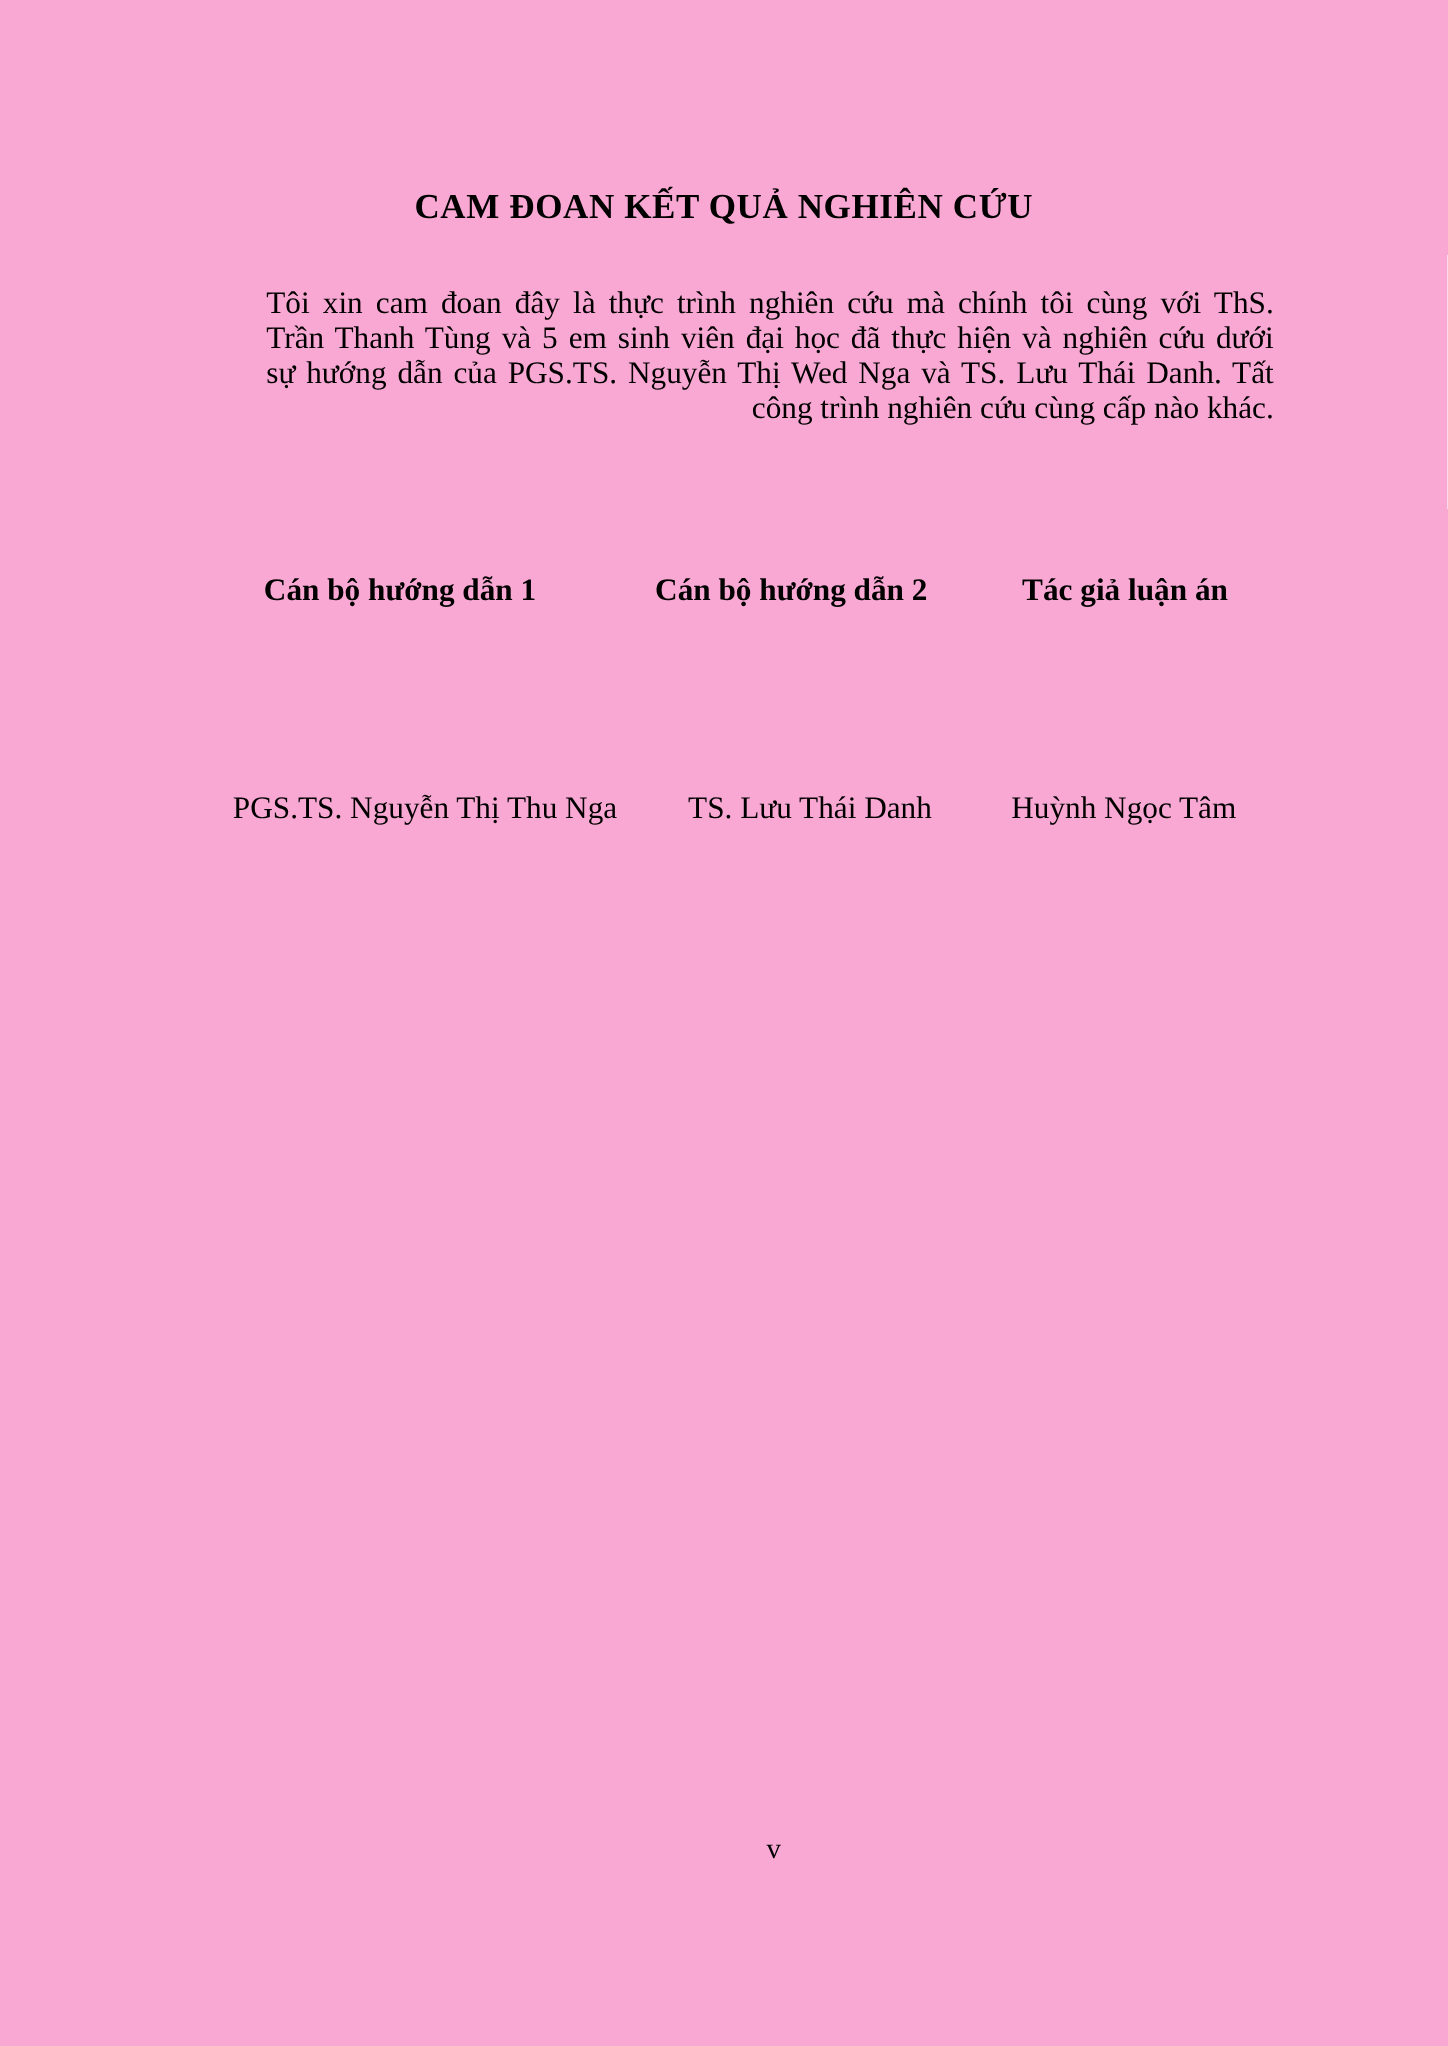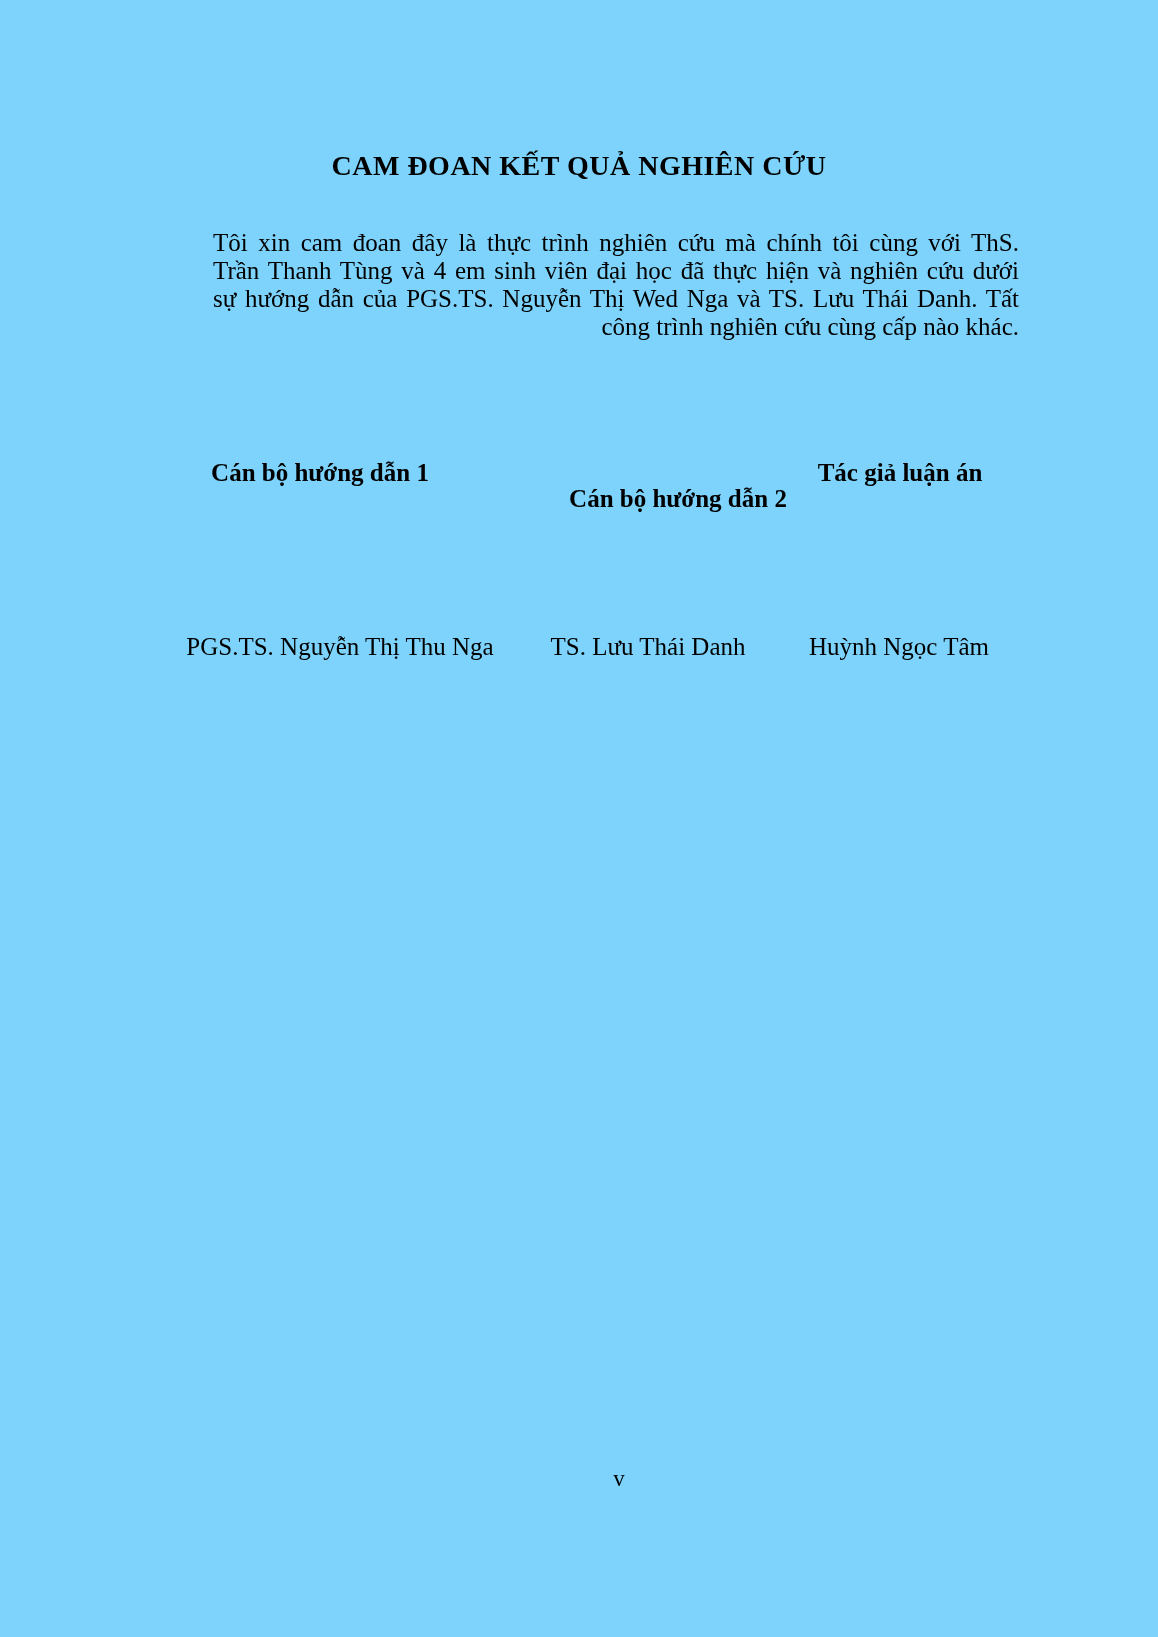--- a/index.html
+++ b/index.html
@@ -4,21 +4,21 @@
 <style>
   html, body {
     margin: 0;
     padding: 0;
     background: #ffffff;
   }
   .page {
     position: relative;
     width: 1158px;
     height: 1637px;
-    background: #7dd3fc;
+    background: #f9a8d4;
     color: #000000;
     font-family: "Liberation Serif", "DejaVu Serif", serif;
     overflow: hidden;
   }
   .doc-title {
     position: absolute;
     top: 131px;
     left: 0;
     width: 1158px;
     text-align: center;
@@ -52,21 +52,21 @@
     white-space: nowrap;
   }
   .sig-name {
     position: absolute;
     top: 633px;
     transform: translateX(-50%);
     font-size: 25px;
     white-space: nowrap;
   }
   .role-1 { left: 320px; }
-  .role-2 { left: 678px; margin-top: 26px; }
+  .role-2 { left: 633px; }
   .role-3 { left: 900px; }
   .name-1 { left: 340px; text-align: right; }
   .name-2 { left: 648px; text-align: center; }
   .name-3 { left: 899px; }
   .page-number {
     position: absolute;
     top: 1466px;
     left: 619px;
     transform: translateX(-50%);
     font-size: 23px;
@@ -74,21 +74,21 @@
 </style>
 </head>
 <body>
 
 <div class="page">
 
   <h1 class="doc-title">CAM ĐOAN KẾT QUẢ NGHIÊN CỨU</h1>
 
   <div class="body-paragraph">
     <div class="jline">Tôi xin cam đoan đây là thực trình nghiên cứu mà chính tôi cùng với ThS.</div>
-    <div class="jline">Trần Thanh Tùng và 4 em sinh viên đại học đã thực hiện và nghiên cứu dưới</div>
+    <div class="jline">Trần Thanh Tùng và 5 em sinh viên đại học đã thực hiện và nghiên cứu dưới</div>
     <div class="jline">sự hướng dẫn của PGS.TS. Nguyễn Thị Wed Nga và TS. Lưu Thái Danh. Tất</div>
     <div class="lastline">công trình nghiên cứu cùng cấp nào khác.</div>
   </div>
 
   <div class="sig-role role-1">Cán bộ hướng dẫn 1</div>
   <div class="sig-role role-2">Cán bộ hướng dẫn 2</div>
   <div class="sig-role role-3">Tác giả luận án</div>
 
   <div class="sig-name name-1">PGS.TS. Nguyễn Thị Thu Nga</div>
   <div class="sig-name name-2">TS. Lưu Thái Danh</div>

